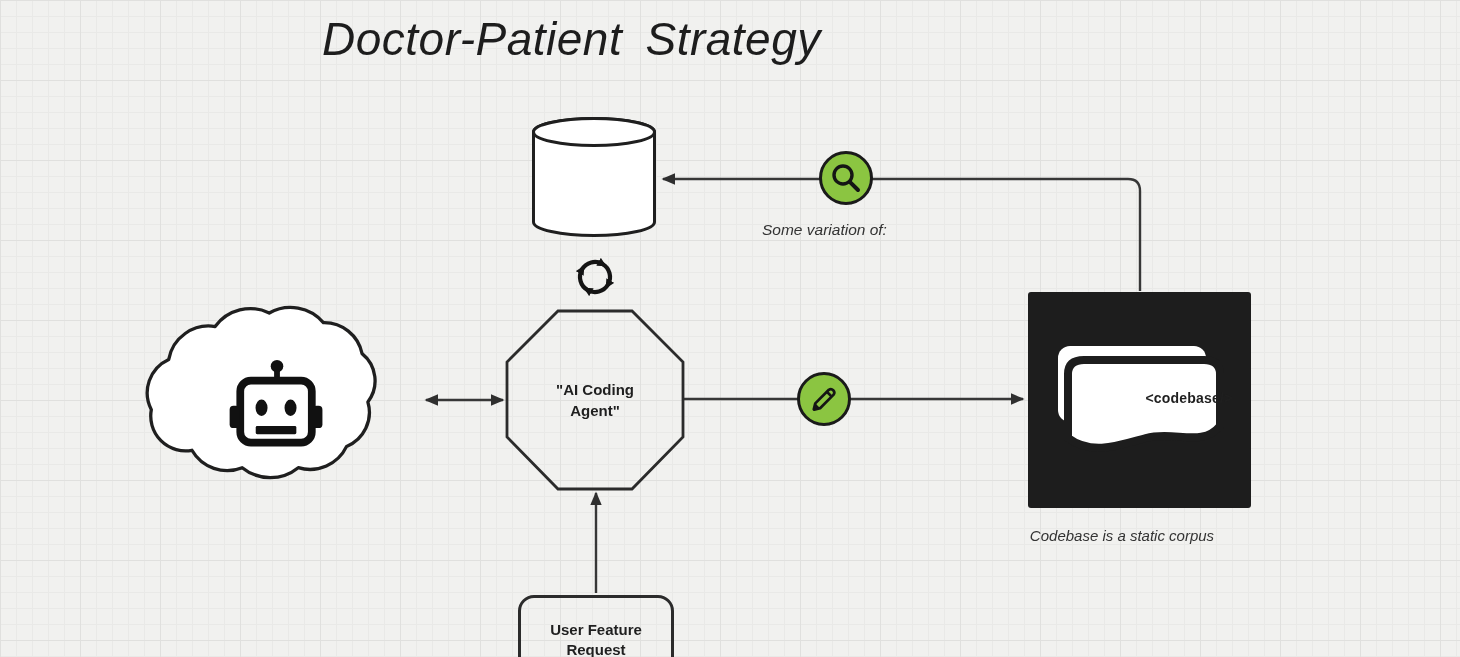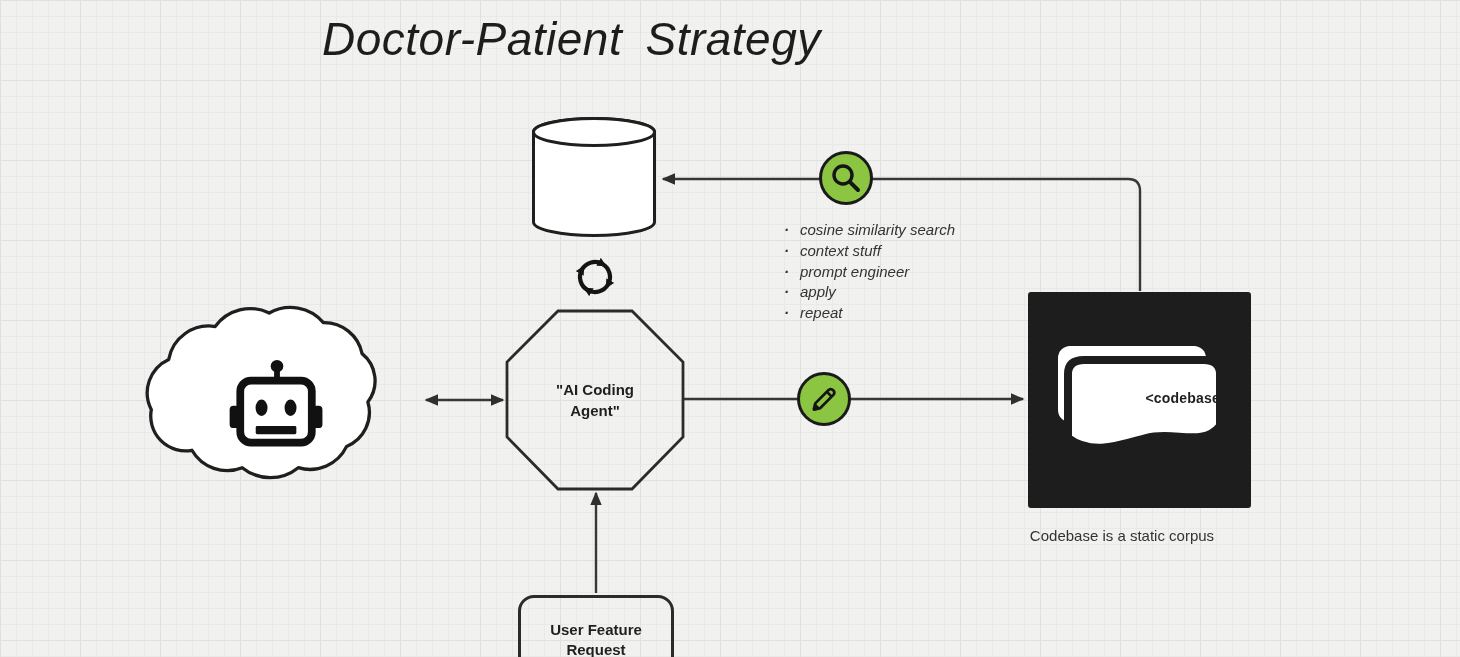--- a/index.html
+++ b/index.html
@@ -29,21 +29,21 @@
   }
   .blackbox{
     left:1028px;top:292px;width:223px;height:216px;background:#1d1d1d;border-radius:3px;z-index:2;
   }
   .codebase-label{
     left:1113px;top:390px;width:152px;text-align:center;z-index:3;
     font-size:14px;font-weight:600;color:#1f1f1f;letter-spacing:0.2px;
   }
   .caption{
     left:1022px;top:527px;width:200px;text-align:center;
-    font-size:15px;font-weight:500;color:#333;
+    font-size:15px;font-style:italic;font-weight:500;color:#333;
   }
   .notes{left:762px;top:220px;width:220px;font-style:italic;color:#333;z-index:2;}
   .notes-heading{font-size:15.5px;font-weight:500;line-height:20px;margin-bottom:3px;}
   .notes ul{list-style:none;margin:0;padding:0;}
   .notes li{font-size:15px;line-height:20.8px;padding-left:38px;position:relative;font-weight:500;}
   .notes li::before{content:"·";position:absolute;left:22px;top:0;font-weight:700;}
   .user-box{
     left:518px;top:595px;width:156px;height:86px;border:3px solid #2b2b2b;border-radius:16px;
     box-sizing:border-box;background:transparent;z-index:2;
   }
@@ -134,26 +134,20 @@
       <rect x="30" y="54" width="148" height="76" rx="12" fill="#ffffff"></rect>
       <g transform="translate(40,68)">
         <path d="M16,0 H136 Q152,0 152,14 V66 C134,88 106,70 78,78 C52,85 24,96 0,78 V14 Q0,0 16,0 Z" fill="#ffffff" stroke="#1d1d1d" stroke-width="8"></path>
       </g>
     </svg>
   </div>
   <div class="abs codebase-label">&lt;codebase/&gt;</div>
   <div class="abs caption">Codebase is a static corpus</div>
 
   <div class="abs notes">
-    <ul>
-      <li>cosine similarity search</li>
-      <li>context stuff</li>
-      <li>prompt engineer</li>
-      <li>apply</li>
-      <li>repeat</li>
-    </ul>
+    <div class="notes-heading">Some variation of:</div>
   </div>
 
   <div class="abs user-box"></div>
   <div class="abs node-label" style="left:518px;top:620px;width:156px;line-height:20px;z-index:3;">User Feature
 Request</div>
 
 </div>
 
 </body></html>

